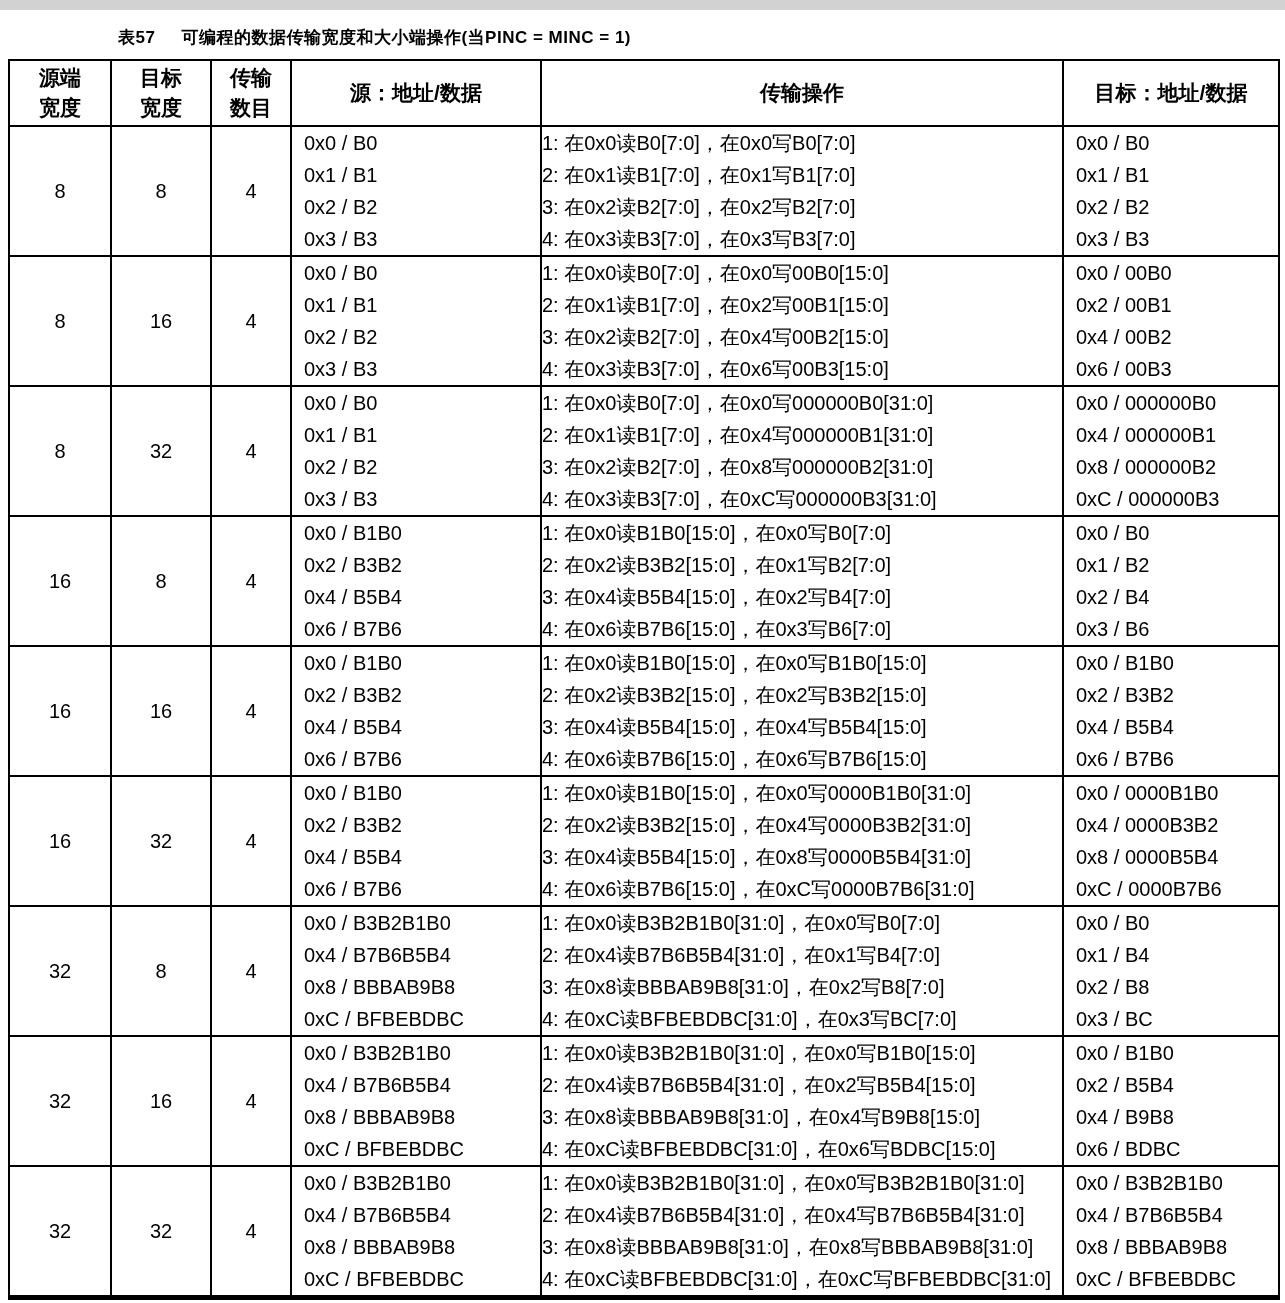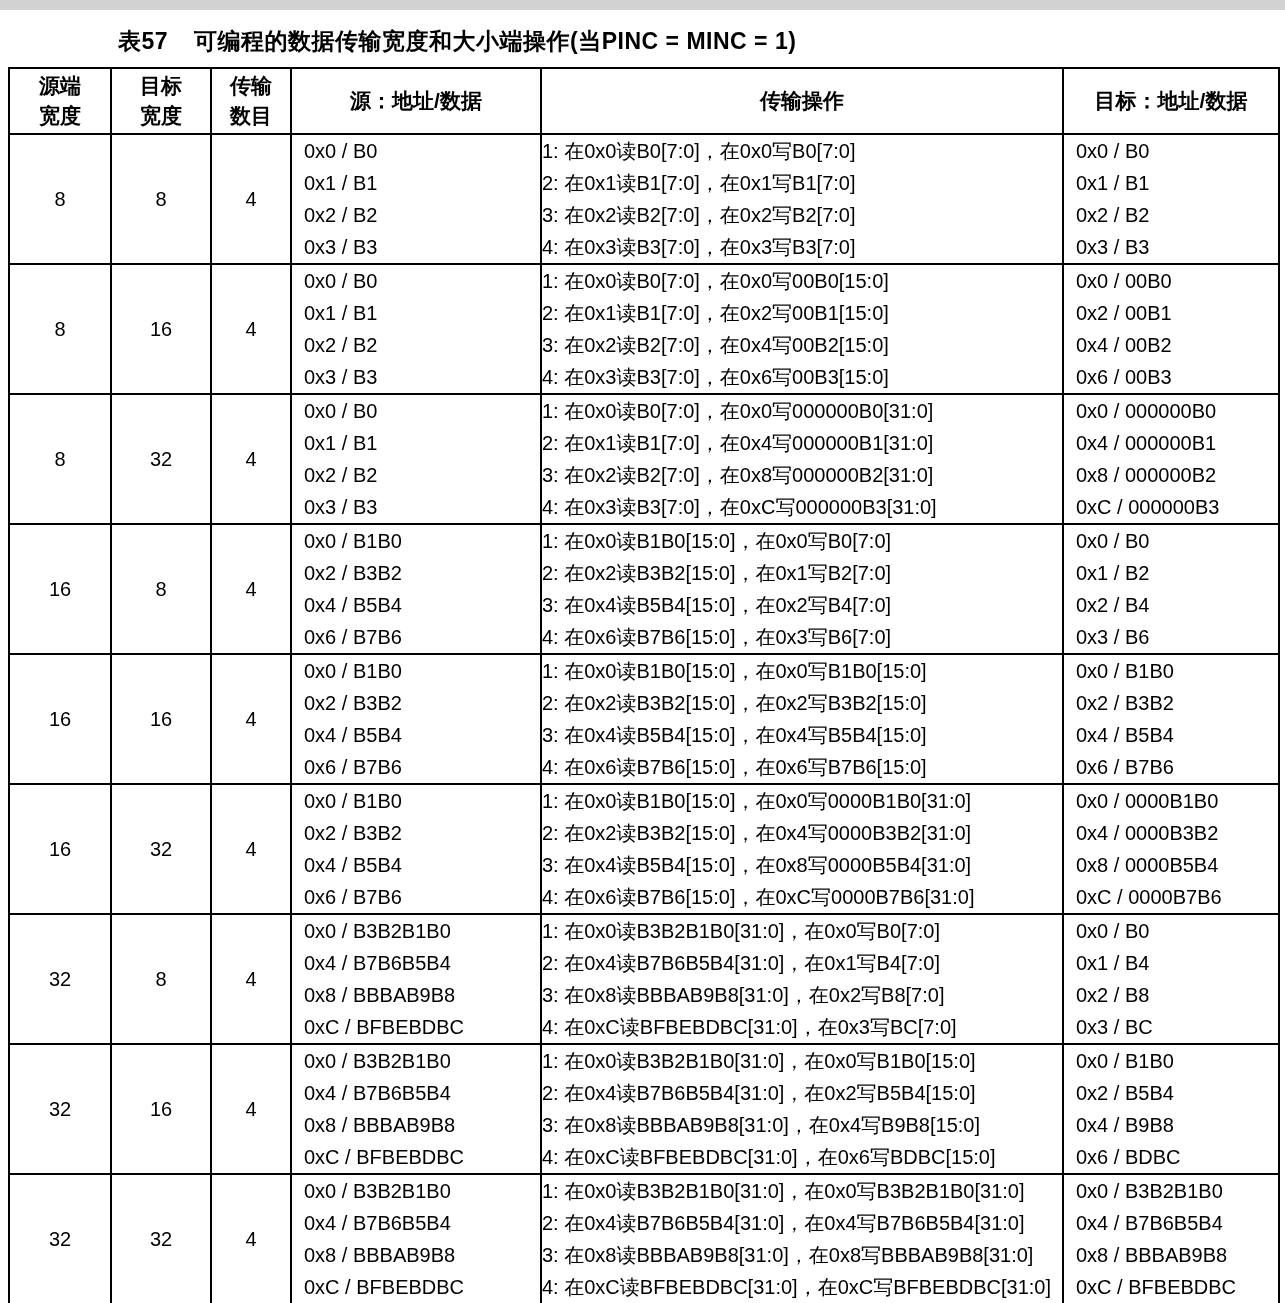--- a/index.html
+++ b/index.html
@@ -6,21 +6,21 @@
   body{
     width:1285px;
     background:#ffffff;
     color:#000;
     font-family:"Liberation Sans","DejaVu Sans",sans-serif;
     -webkit-font-smoothing:antialiased;
   }
   .top-strip{height:10px;background:#d2d2d2;}
   .caption{
     margin:16px 0 10px 118px;
-    font-size:23px;
+    font-size:17px;
     font-weight:bold;
     letter-spacing:.5px;
     white-space:nowrap;
   }
   .caption .num{margin-right:26px;}
   table{
     border-collapse:collapse;
     table-layout:fixed;
     width:1270px;
     margin-left:8px;

